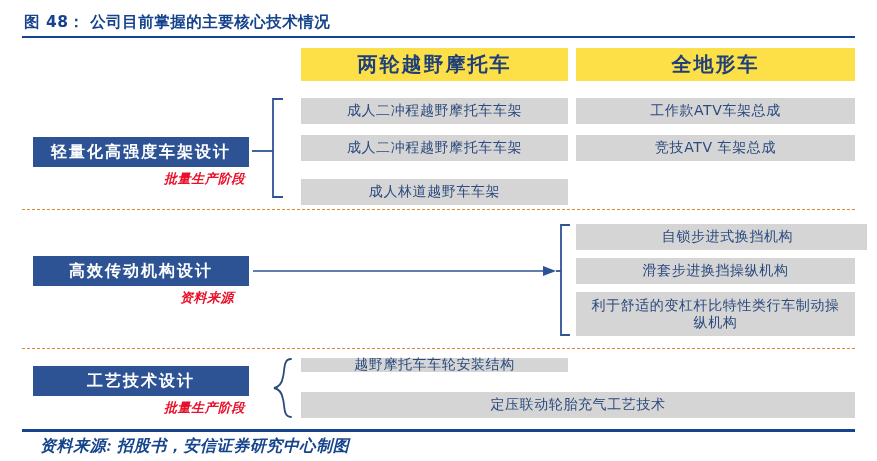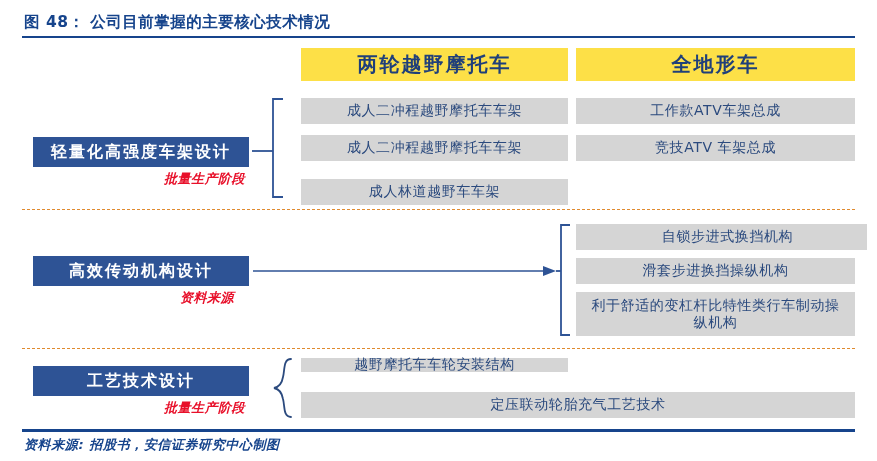--- a/index.html
+++ b/index.html
@@ -60,23 +60,23 @@
   .divider{
     position:absolute;left:22px;width:833px;height:0;
     border-top:1.6px dashed #e08a2e;
   }
 
   
   .connectors{position:absolute;left:0;top:0;width:877px;height:461px;pointer-events:none;}
 
   
   .footer{
-    position:absolute;left:24px;top:436px;
-    font-size:13px;font-style:italic;font-weight:bold;
-    color:#16448c;letter-spacing:.6px;white-space:nowrap;
+    position:absolute;left:40px;top:436px;
+    font-size:16px;font-style:italic;font-weight:bold;
+    color:#16448c;letter-spacing:.6px;white-space:nowrap;font-family:Liberation Serif, serif;
   }
 </style>
 </head>
 <body>
 
 <div class="canvas">
 
   <div class="fig-title">图 48： 公司目前掌握的主要核心技术情况</div>
   <div class="rule rule-top"></div>
 

